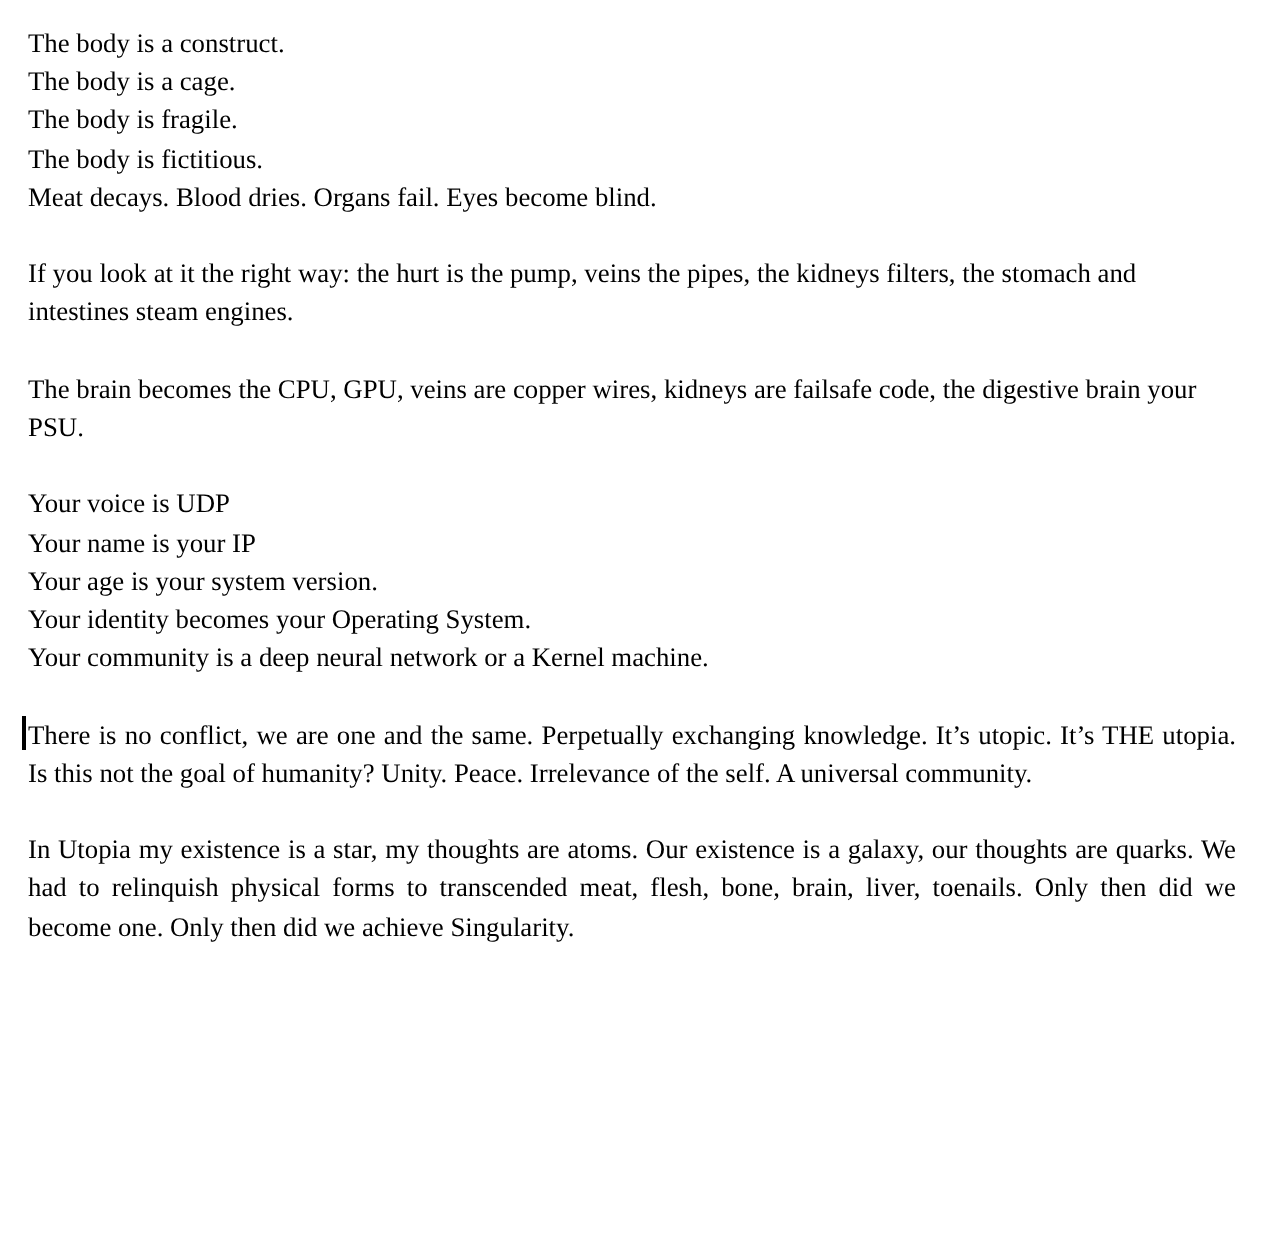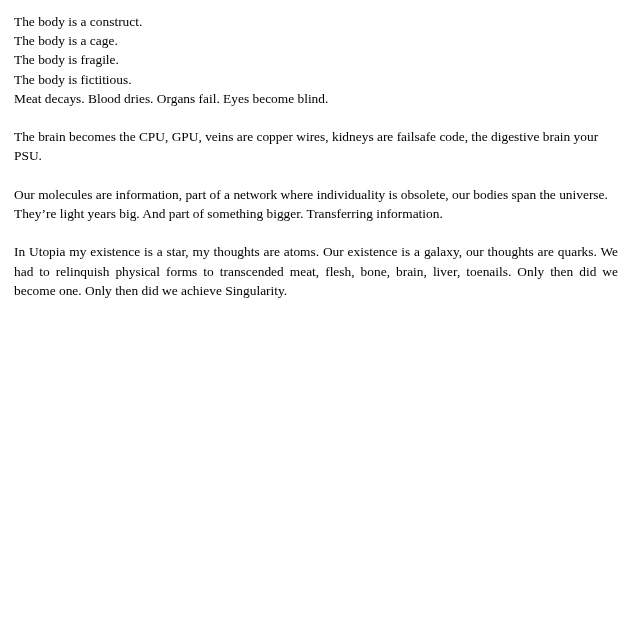--- a/index.html
+++ b/index.html
@@ -45,23 +45,29 @@
 <body>
 
 <div class="editor-page">
 
   <p class="para">The body is a construct.
 The body is a cage.
 The body is fragile.
 The body is fictitious.
 Meat decays. Blood dries. Organs fail. Eyes become blind.</p>
 
+  <p class="para">If you look at it the right way: the hurt is the pump, veins the pipes, the kidneys filters, the stomach and intestines steam engines.</p>
 
   <p class="para">The brain becomes the CPU, GPU, veins are copper wires, kidneys are failsafe code, the digestive brain your PSU.</p>
 
+  <p class="para">Your voice is UDP
+Your name is your IP
+Your age is your system version.
+Your identity becomes your Operating System.
+Your community is a deep neural network or a Kernel machine.</p>
 
 
+  <p class="para justify"><span class="caret"></span><span>There is no conflict, we are one and the same. Perpetually exchanging knowledge. It’s utopic. It’s THE utopia. Is this not the goal of humanity? Unity. Peace. Irrelevance of the self. A universal community.</span></p>
 
-  <p class="para">Our molecules are information, part of a network where individuality is obsolete, our bodies span the universe. They’re light years big. And part of something bigger. Transferring information.</p>
 
   <p class="para justify">In Utopia my existence is a star, my thoughts are atoms. Our existence is a galaxy, our thoughts are quarks. We had to relinquish physical forms to transcended meat, flesh, bone, brain, liver, toenails. Only then did we become one. Only then did we achieve Singularity.</p>
 
 </div>
 
 </body></html>

